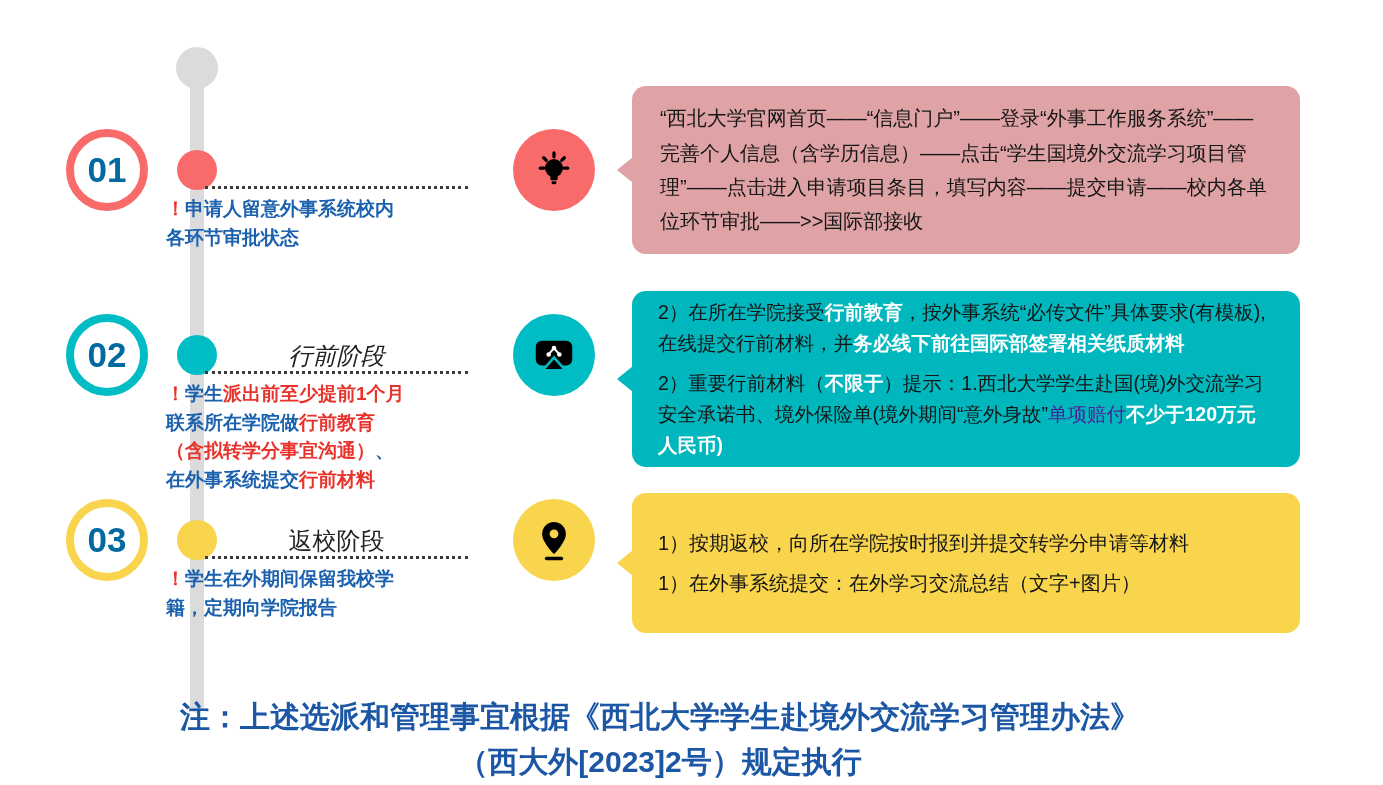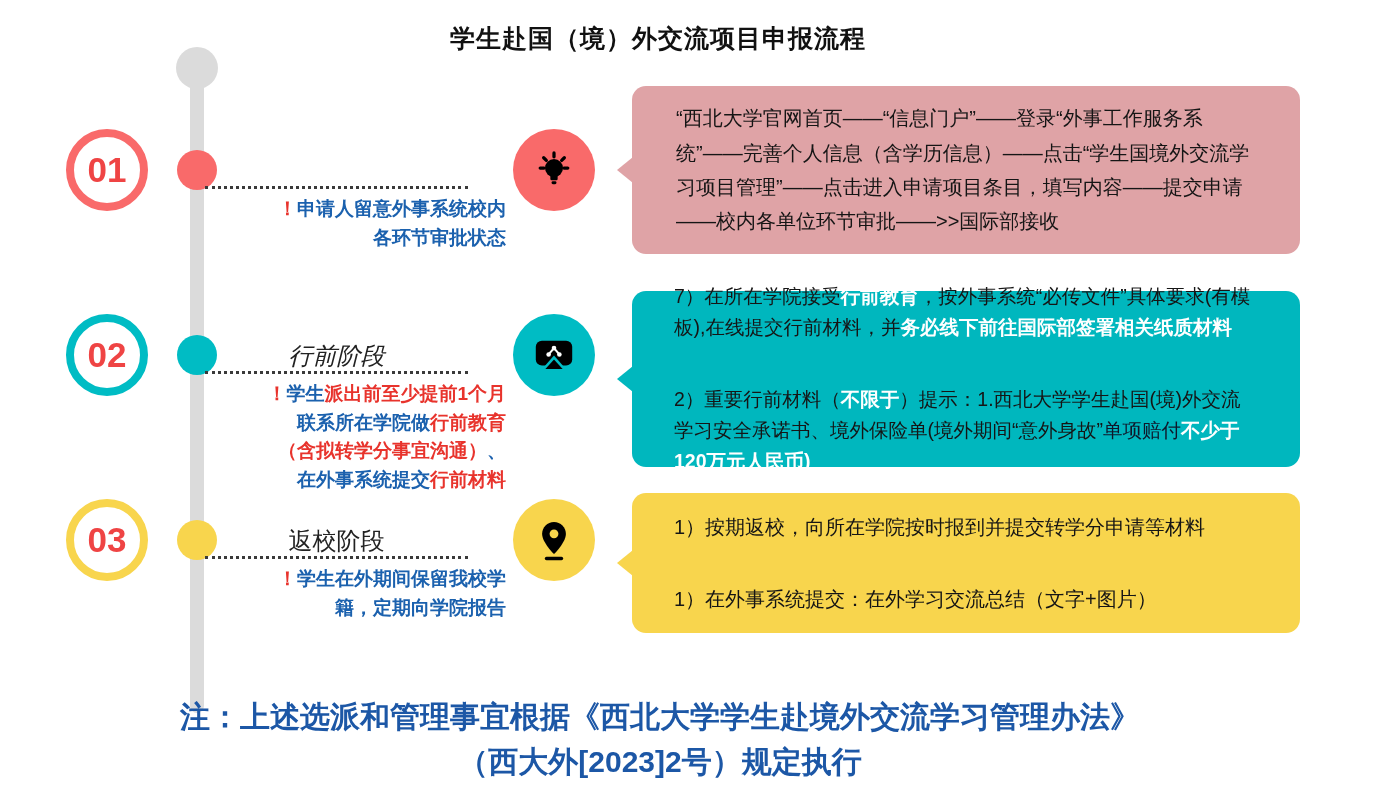--- a/index.html
+++ b/index.html
@@ -22,35 +22,35 @@
     background:var(--timeline-gray); border-radius:7px;}
   .timeline-cap{position:absolute; left:176px; top:47px; width:42px; height:42px;
     border-radius:50%; background:var(--timeline-gray);}
   .dot{position:absolute; left:177px; width:40px; height:40px; border-radius:50%;}
   .dot.s1{top:150px; background:var(--coral);}
   .dot.s2{top:335px; background:var(--teal);}
   .dot.s3{top:520px; background:var(--yellow);}
   
   .ring{position:absolute; left:66px; width:66px; height:66px; border-radius:50%;
     background:#fff; display:flex; align-items:center; justify-content:center;
-    font-size:35px; font-weight:700; color:#ef4444;}
+    font-size:35px; font-weight:700; color:#0369a1;}
   .ring.s1{top:129px; border:8px solid var(--coral);}
   .ring.s2{top:314px; border:8px solid var(--teal);}
   .ring.s3{top:499px; border:8px solid var(--yellow);}
   
   .stage-heading{position:absolute; left:205px; width:263px; text-align:center;
     font-size:24px; font-weight:500; color:#222;}
   .h1{top:155px;} .h2{top:340px;font-style:italic;} .h3{top:525px;}
   .dotline{position:absolute; left:205px; width:263px; border-top:3px dotted #3a3a3a; height:0;}
   .d1{top:186px;} .d2{top:371px;} .d3{top:556px;}
-  .stage-note{position:absolute; left:166px; width:340px; text-align:right;
+  .stage-note{position:absolute; left:166px; width:340px; text-align:left;
     font-size:19px; font-weight:700; line-height:1.5;}
   .n1{top:195px;} .n2{top:380px;} .n3{top:565px;}
   .seg-red{color:var(--note-red);} .seg-blue{color:var(--note-blue);}
-  .seg-wb{color:#ffffff; font-weight:700;} .seg-w{color:#0f172a;}
+  .seg-wb{color:#ffffff; font-weight:700;} .seg-w{color:#4c1d95;}
   
   .icon-circle{position:absolute; left:513px; width:82px; height:82px; border-radius:50%;
     display:flex; align-items:center; justify-content:center;}
   .icon-circle.s1{top:129px; background:var(--coral);}
   .icon-circle.s2{top:314px; background:var(--teal);}
   .icon-circle.s3{top:499px; background:var(--yellow);}
   .icon-circle svg{width:46px; height:46px; display:block;}
   .notch{fill:var(--teal);} .hole{fill:var(--yellow);}
   
   .box{position:absolute; left:632px; width:668px; border-radius:14px; box-sizing:border-box;
@@ -59,31 +59,30 @@
     width:0; height:0; border-top:13px solid transparent; border-bottom:13px solid transparent;}
   .box.b1{top:86px; height:168px; background:var(--pink-box); padding:12px 28px;
     font-size:20px; line-height:1.72; font-weight:500;}
   .box.b1 .tail{border-right:16px solid var(--pink-box);}
   .box.b2{top:291px; height:176px; background:var(--teal-box); padding:8px 26px;
     font-size:19.5px; line-height:1.6; font-weight:500; gap:9px;}
   .box.b2 .tail{border-right:16px solid var(--teal-box);}
   .box.b3{top:493px; height:140px; background:var(--yellow-box); padding:10px 26px;
     font-size:20px; line-height:1.5; font-weight:500; gap:10px;}
   .box.b3 .tail{border-right:16px solid var(--yellow-box);}
-  .box p{margin:16px;}
+  .box p{margin:0;}
   
   .footer-note{position:absolute; left:0; top:694px; width:1320px; text-align:center;
     font-size:30px; font-weight:700; color:var(--footer-blue); line-height:1.5;}
 </style>
 </head>
 <body>
 
 <div class="canvas">
 
-  <div class="page-title">学生赴国（境）外交流项目申报流程</div>
 
   <div class="timeline-cap"></div>
   <div class="timeline-line"></div>
   <div class="dot s1"></div>
   <div class="dot s2"></div>
   <div class="dot s3"></div>
 
   <div class="ring s1">
     <span>01</span>
   </div>
@@ -147,21 +146,21 @@
     </span>
   </div>
 
   <div class="box b1">
     <div class="tail"></div>
     <p><span>“西北大学官网首页——“信息门户”——登录“外事工作服务系统”——完善个人信息（含学历信息）——点击“学生国境外交流学习项目管理”——点击进入申请项目条目，填写内容——提交申请——校内各单位环节审批——&gt;&gt;国际部接收</span></p>
   </div>
 
   <div class="box b2">
     <div class="tail"></div>
-    <p><span>7）在所在学院接受</span><span class="seg-wb">行前教育</span><span>，按外事系统“必传文件”具体要求(有模板),在线提交行前材料，并</span><span class="seg-wb">务必线下前往国际部签署相关纸质材料</span></p>
+    <p><span>2）在所在学院接受</span><span class="seg-wb">行前教育</span><span>，按外事系统“必传文件”具体要求(有模板),在线提交行前材料，并</span><span class="seg-wb">务必线下前往国际部签署相关纸质材料</span></p>
     <p><span>2）重要行前材料（</span><span class="seg-wb">不限于</span><span>）提示：1.西北大学学生赴国(境)外交流学习安全承诺书、境外保险单(境外期间“意外身故”</span><span class="seg-w">单项赔付</span><span class="seg-wb">不少于120万元人民币</span><span class="seg-wb">)</span></p>
   </div>
 
   <div class="box b3">
     <div class="tail"></div>
     <p><span>1）按期返校，向所在学院按时报到并提交转学分申请等材料</span></p>
     <p><span>1）在外事系统提交：在外学习交流总结（文字+图片）</span></p>
   </div>
 
   <div class="footer-note">

